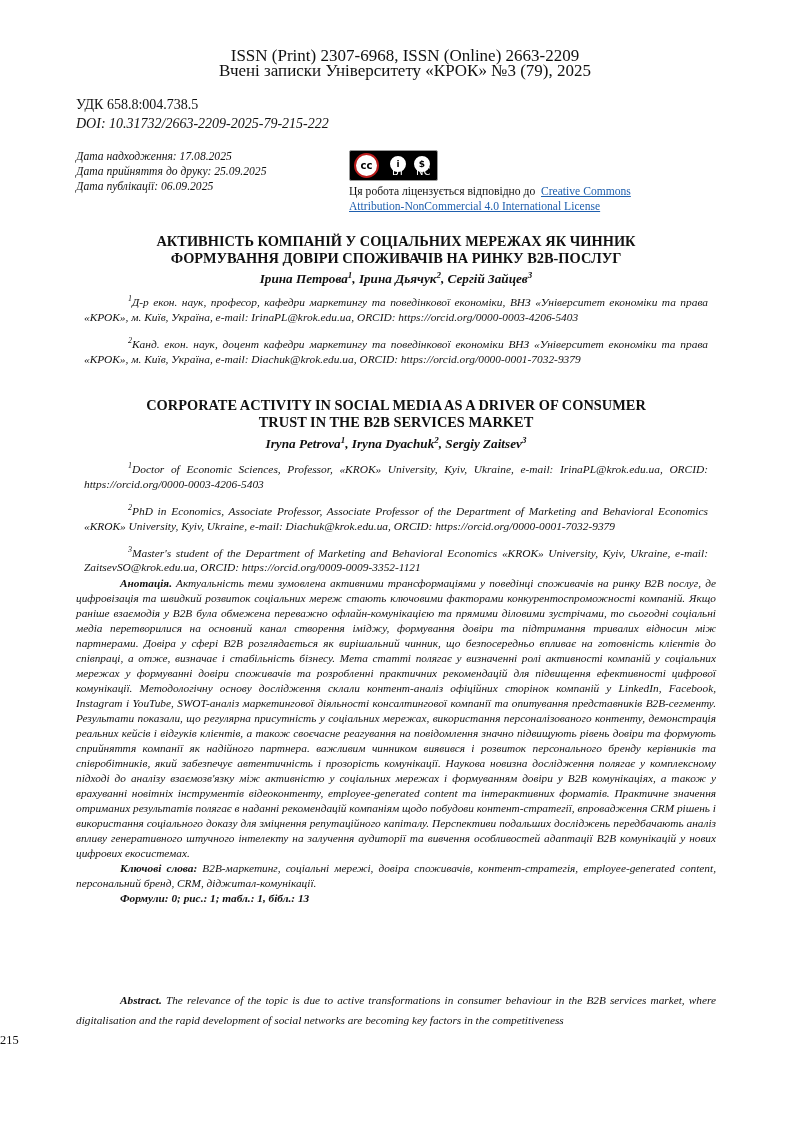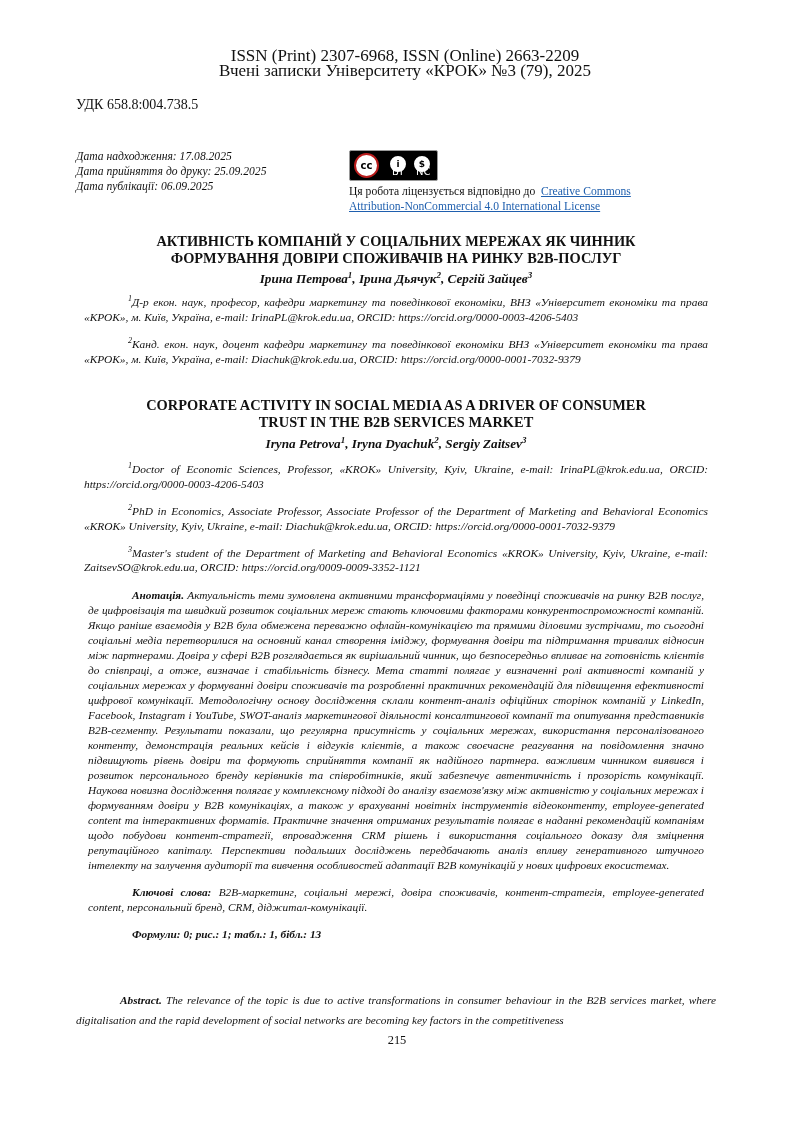--- a/index.html
+++ b/index.html
@@ -22,38 +22,39 @@
   .cc-text { margin-top: 3px; }
   .cc-link { color: #1f5fae; text-decoration: underline; margin-top: 8px; }
   .title { position: absolute; left: 76px; width: 640px; text-align: center; font-weight: bold; font-size: 14.4px; line-height: 17px; }
   .authors { position: absolute; left: 76px; width: 640px; text-align: center; font-weight: bold; font-style: italic; font-size: 13.2px; line-height: 16px; }
   .authors sup { font-size: 9px; }
   .aff { position: absolute; left: 76px; width: 640px; font-style: italic; font-size: 11.4px; line-height: 15px; text-align: justify; }
   .aff p { margin: 8px; text-indent: 44px; }
   .aff p.spaced { margin-top: 6px; }
   .aff sup { font-size: 8px; }
   .abstract { position: absolute; left: 76px; width: 640px; font-style: italic; font-size: 11.3px; line-height: 15px; text-align: justify; }
-  .abstract p { margin: 12px; text-indent: 44px; }
+  .abstract p { margin: 0; text-indent: 44px; }
   .abstract b { font-weight: bold; }
   .en-abstract { position: absolute; left: 76px; top: 990px; width: 640px; font-style: italic; font-size: 11.3px; line-height: 20px; text-align: justify; }
   .en-abstract p { margin: 0; text-indent: 44px; }
-  .pagenum { position: absolute; top: 1033px; left: 0; width: 794px; text-align: center; font-size: 12.4px; }
+  .pagenum { position: absolute; top: 1033px; left: 0; width: 794px; font-size: 12.4px; }
 </style>
 </head>
 <body>
 
 <div class="page">
 
   <div class="hdr" style="top:48px;">
     <div>ISSN (Print) 2307-6968, ISSN (Online) 2663-2209</div>
     <div>Вчені записки Університету «КРОК» №3 (79), 2025</div>
   </div>
 
   <div class="udk">
     <div>УДК 658.8:004.738.5</div>
+    <div class="doi">DOI: 10.31732/2663-2209-2025-79-215-222</div>
   </div>
 
   <div class="dates">
     <div>Дата надходження: 17.08.2025</div>
     <div>Дата прийняття до друку: 25.09.2025</div>
     <div>Дата публікації: 06.09.2025</div>
   </div>
 
   <div class="cc-block">
     <div class="cc-badge">

